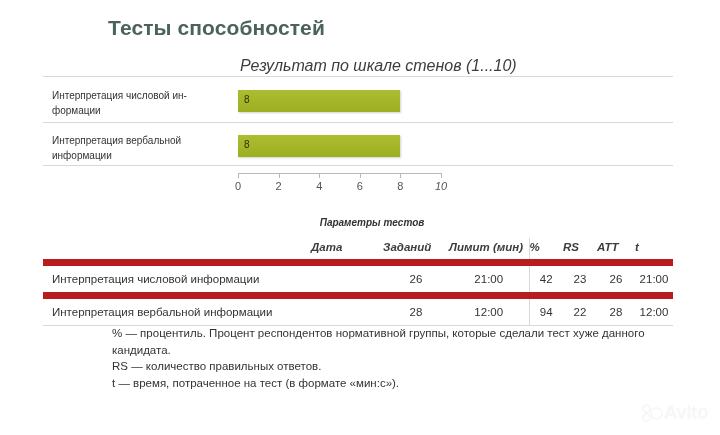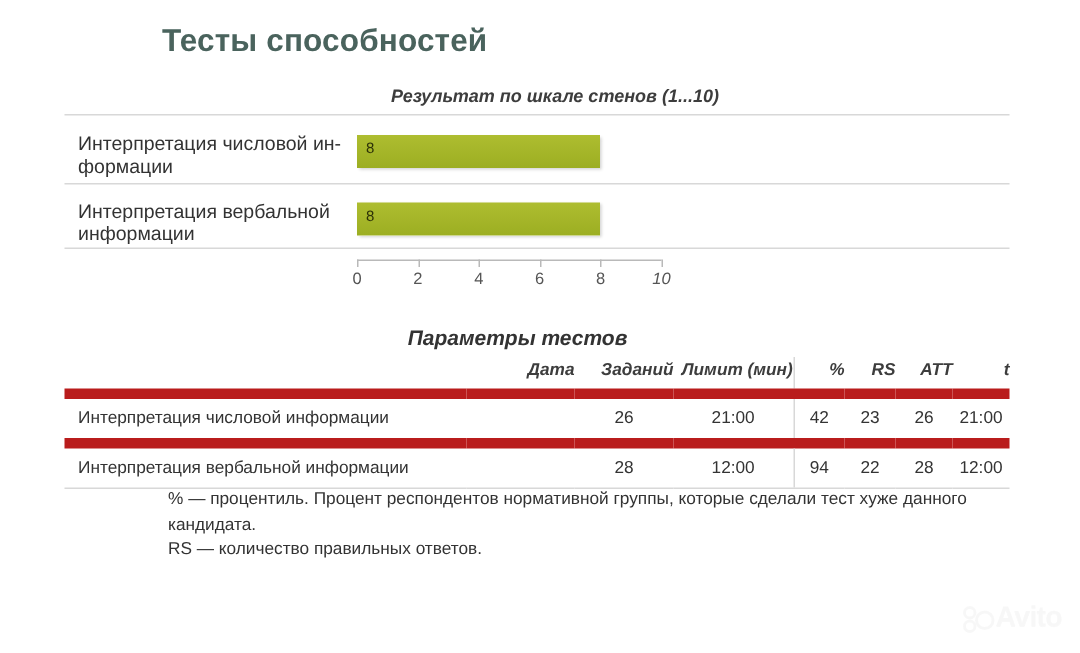--- a/index.html
+++ b/index.html
@@ -37,41 +37,41 @@
     white-space: nowrap;
   }
 
   
   .chart-subtitle {
     position: absolute;
     left: 240px;
     top: 57px;
     width: 260px;
     text-align: center;
-    font-size: 12px;
+    font-size: 16px;
     font-style: italic;
-    font-weight: bold;
+    font-weight: normal;
     color: #3d3d3d;
     white-space: nowrap;
   }
 
   .hr {
     position: absolute;
     height: 1px;
     background: #d8d8d8;
   }
   .hr-chart-top   { left: 43px;  top: 76px;  width: 630px; }
   .hr-chart-mid   { left: 43px;  top: 122px; width: 630px; }
   .hr-chart-bot   { left: 43px;  top: 165px; width: 630px; }
 
   .cat-label {
     position: absolute;
     left: 52px;
     width: 180px;
-    font-size: 13px;
+    font-size: 10px;
     line-height: 15px;
     color: #333;
   }
   .cat-0 { top: 88px; }
   .cat-1 { top: 133px; }
 
   .desc {
     position: absolute;
     left: 461px;
     width: 222px;
@@ -135,25 +135,25 @@
     top: 180px;
     font-size: 11px;
     color: #555;
     transform: translateX(-50%);
     text-align: center;
   }
 
   
   .table-title {
     position: absolute;
-    left: 30px;
+    left: 57px;
     top: 217px;
     width: 630px;
     text-align: center;
-    font-size: 14px;
+    font-size: 10px;
     font-style: italic;
     font-weight: bold;
     color: #333;
   }
 
   .tbl {
     position: absolute;
     left: 43px;
     top: 238px;
     width: 630px;
@@ -165,21 +165,21 @@
     padding: 0;
     font-weight: normal;
     vertical-align: middle;
   }
   .tbl thead th {
     height: 18px;
     font-style: italic;
     font-weight: bold;
     color: #3d3d3d;
     font-size: 11.5px;
-    text-align: right;
+    text-align: left;
     padding-bottom: 3px;
   }
   .tbl thead th.h-name { text-align: left; }
   .tbl tbody td {
     height: 26px;
     text-align: center;
     border-top: 7px solid #b91c1c;
   }
   .tbl tbody tr:last-child td { border-bottom: 1px solid #d8d8d8; }
   .tbl tbody td.c-name { text-align: left; padding-left: 9px; }
@@ -329,20 +329,21 @@
         <td>22</td>
         <td>28</td>
         <td>12:00</td>
       </tr>
     </tbody>
   </table>
 
   <div class="notes">
     <div class="note">% — процентиль. Процент респондентов нормативной группы, которые сделали тест хуже данного кандидата.</div>
     <div class="note">RS — количество правильных ответов.</div>
+    <div class="note">t — время, потраченное на тест (в формате «мин:с»).</div>
   </div>
 
   <div class="watermark">
     <span class="wm-mark">
         <i></i>
         <i></i>
         <i></i>
       </span>
     <span class="wm-text">Avito</span>
   </div>

